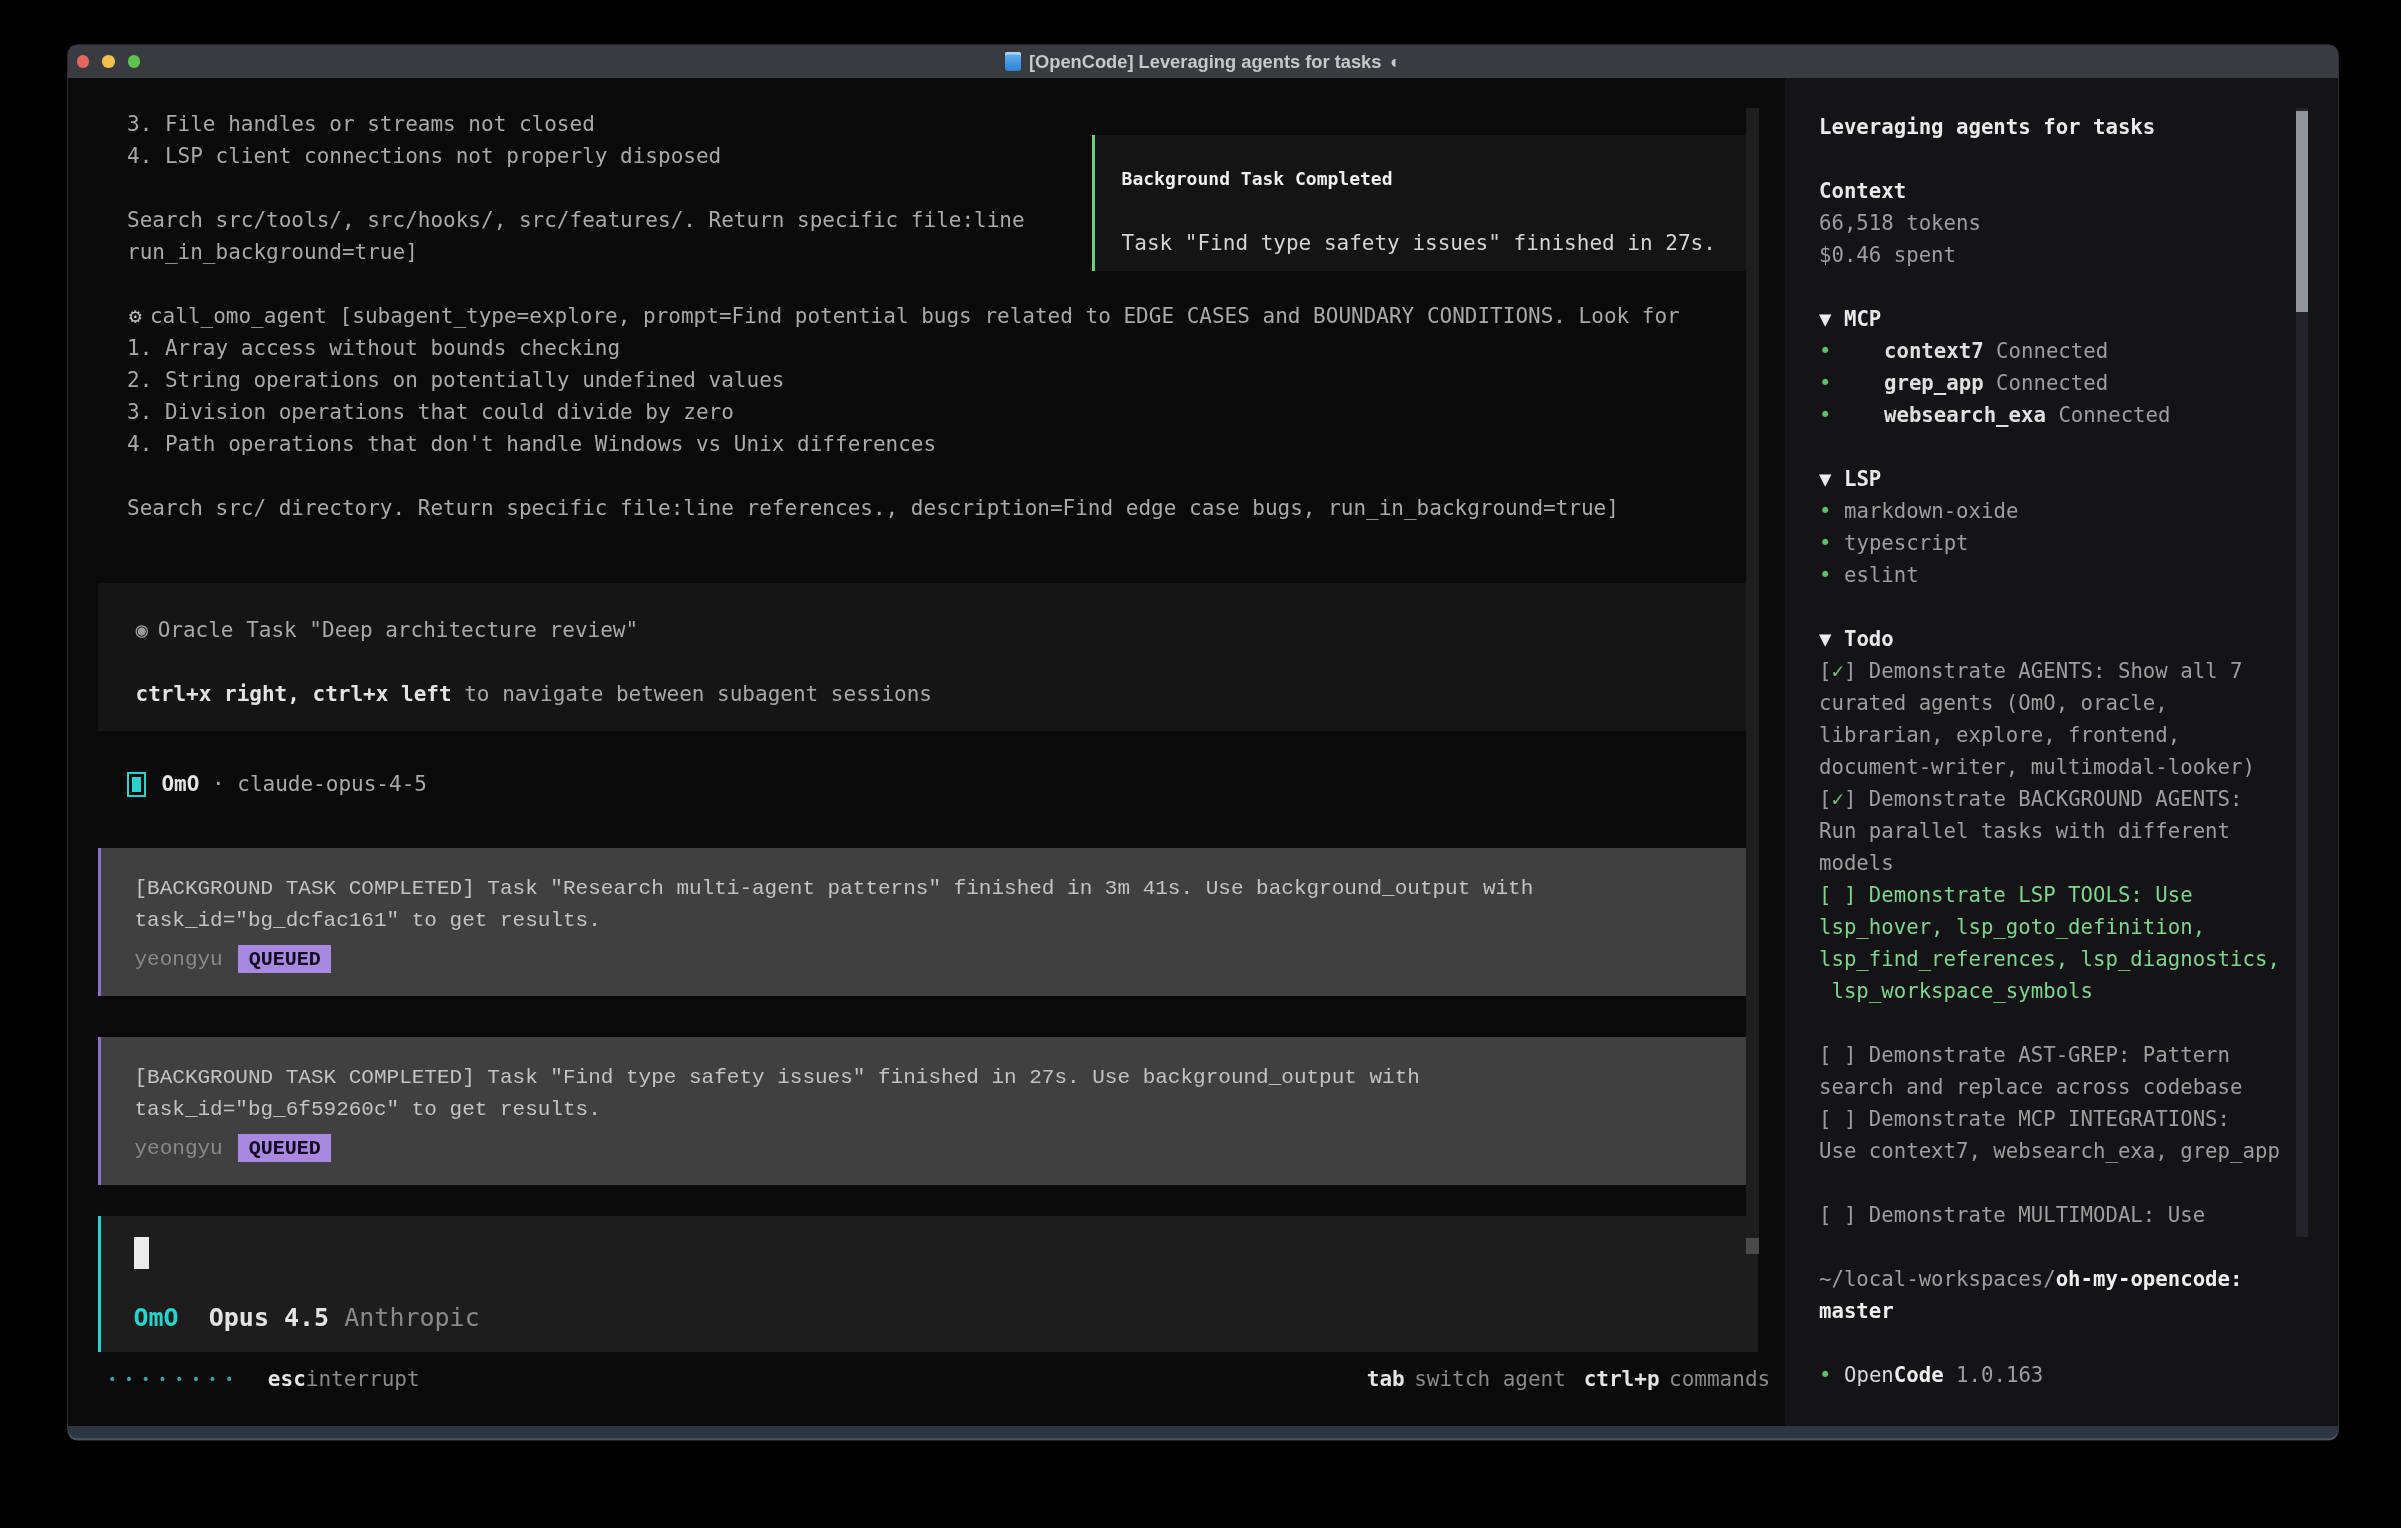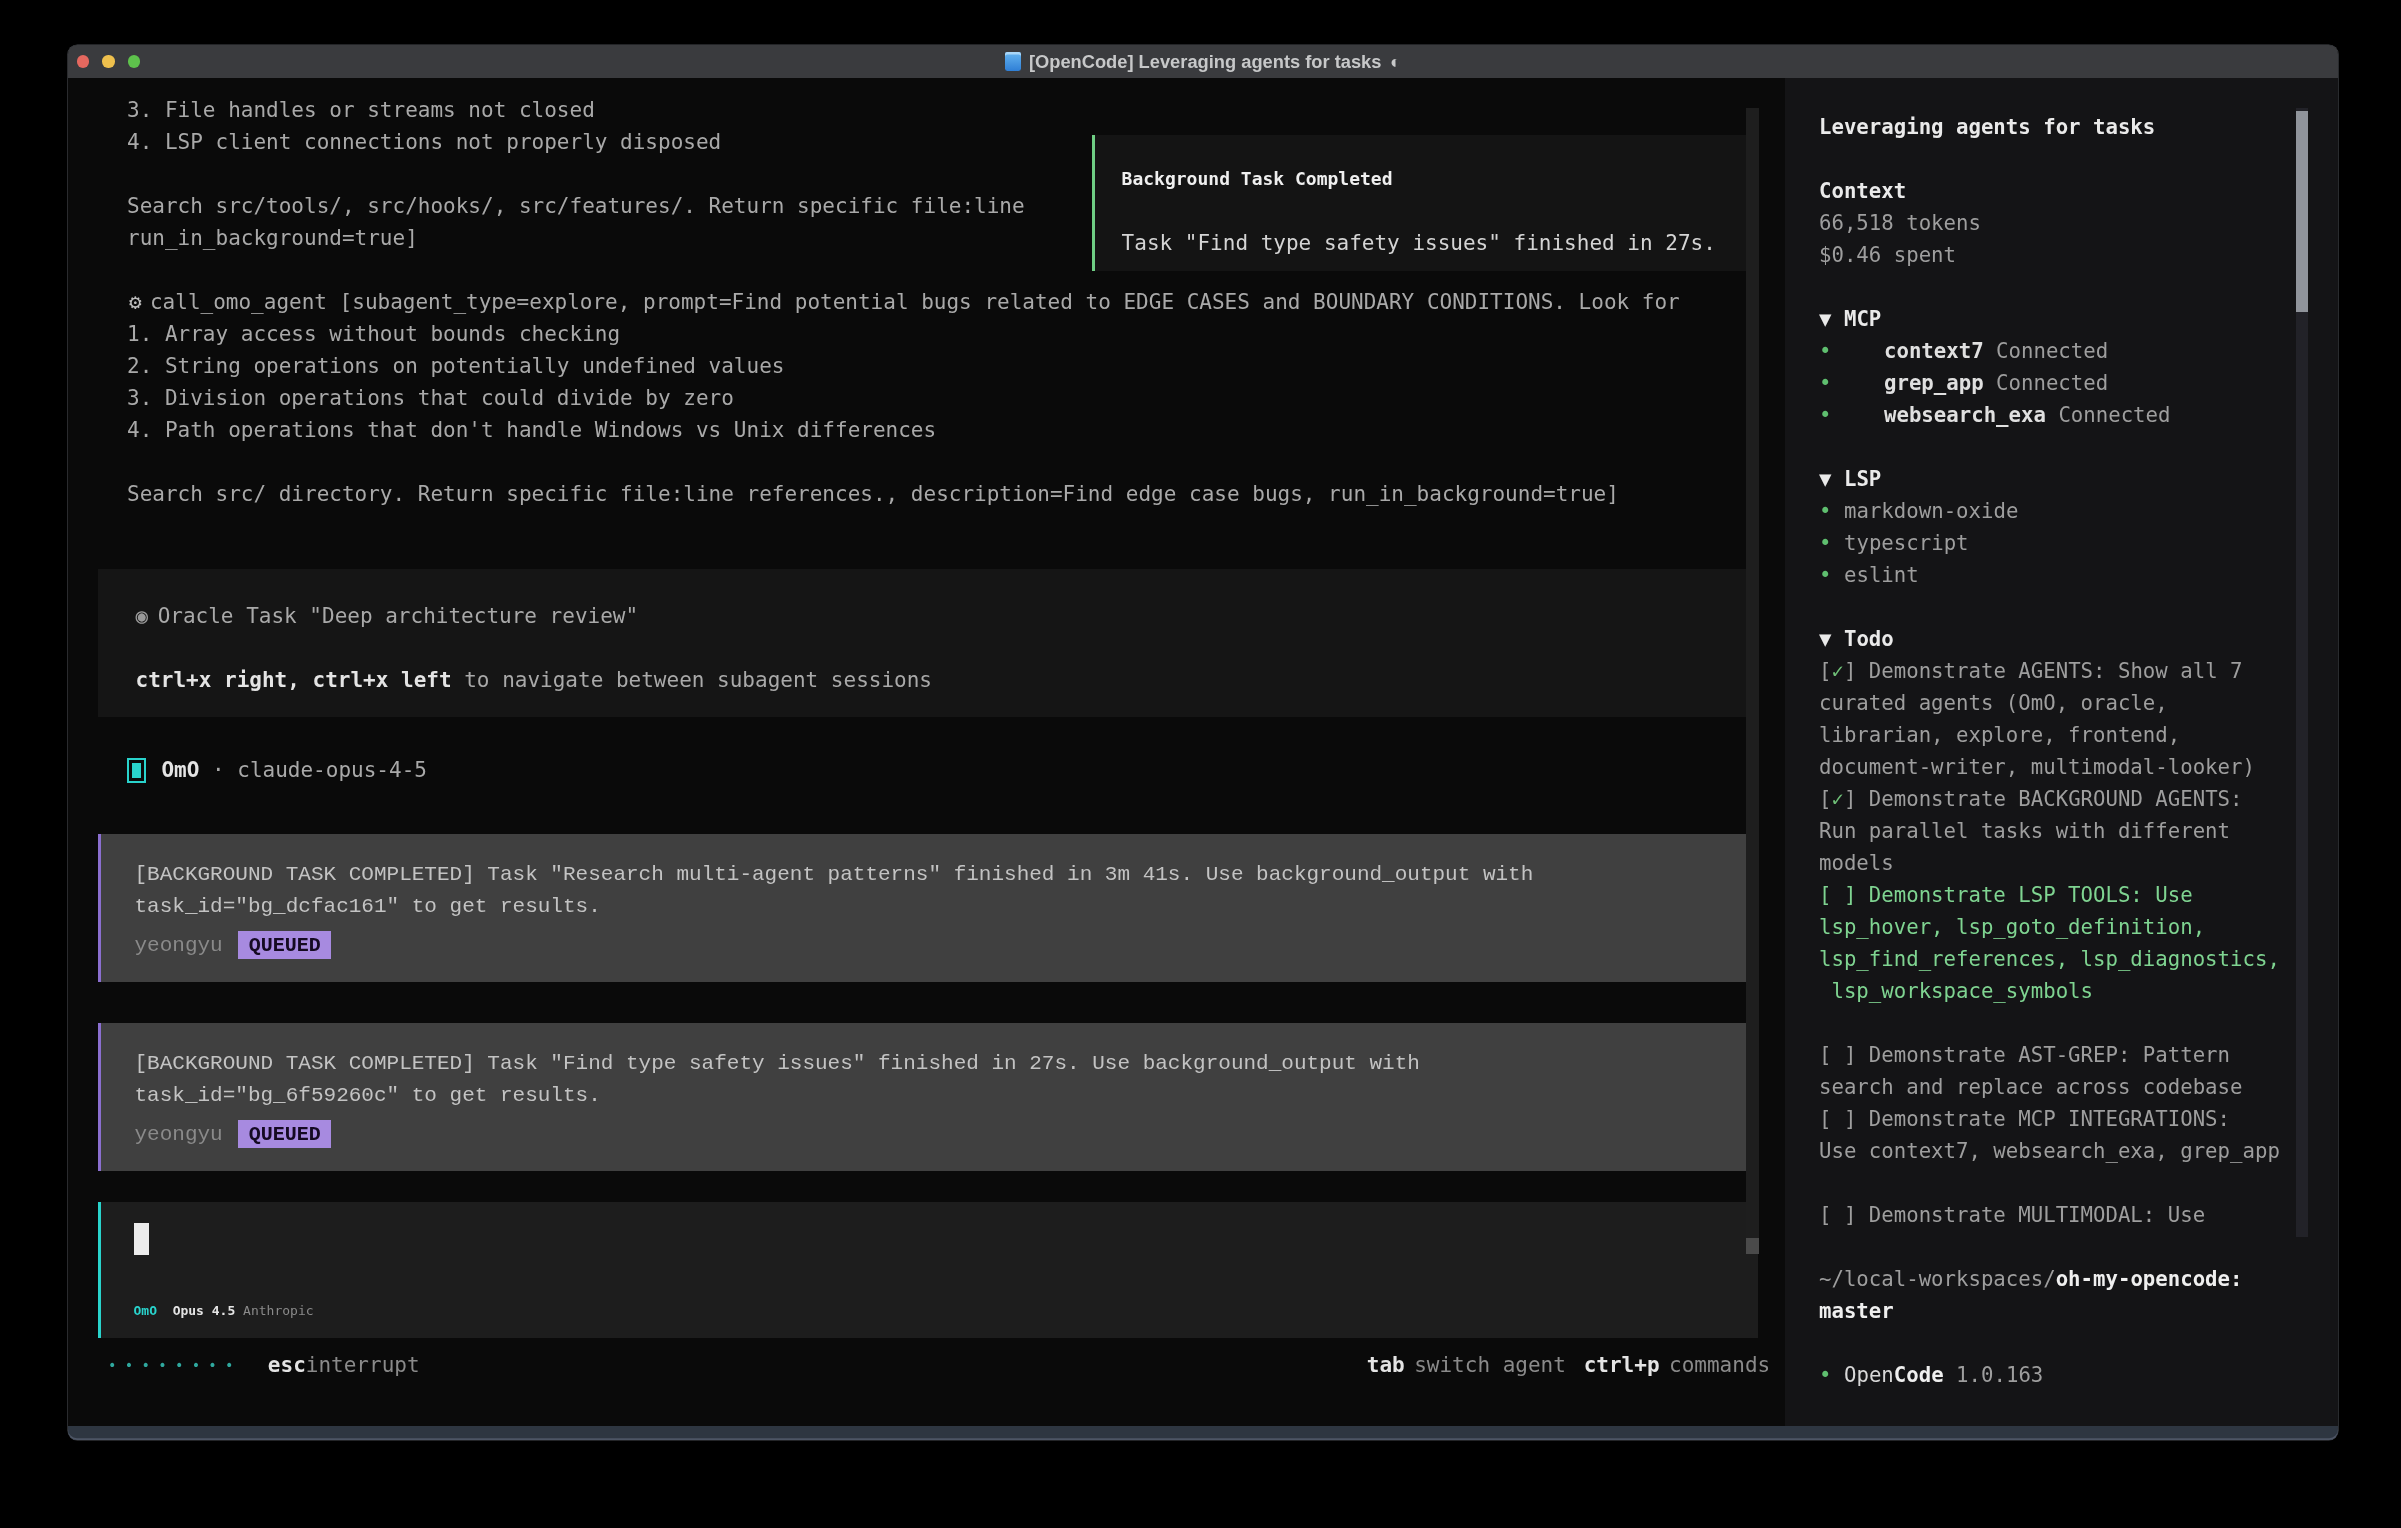--- a/index.html
+++ b/index.html
@@ -11,40 +11,40 @@
               display:flex; align-items:center; position:relative; }
   .lights { position:absolute; left:8.9px; top:0; height:33px; display:flex; align-items:center; gap:13px; padding-left:0; }
   .light { width:12.4px; height:12.4px; border-radius:50%; }
   .l-red{ background:#e5685f; } .l-yellow{ background:#eec04d; } .l-green{ background:#5ec24c; }
   .titletext { margin:0 auto; display:flex; align-items:center; gap:8.3px;
                font-family:"Liberation Sans", sans-serif; font-weight:bold; font-size:18.3px; color:#c7c8c9; }
   .doc-icon { width:15.4px; height:19px; border-radius:2.4px;
               background:linear-gradient(180deg,#66b5f0 0%,#2f7fd6 100%);
               box-shadow:inset 0 2.4px 0 #a9d6f7; }
   .content { position:absolute; top:33px; left:0; right:0; bottom:13.6px; display:flex; overflow:hidden; }
-  .main { position:relative; width:1717px; height:100%; background:#0a0a0a; padding-top:16px; }
+  .main { position:relative; width:1717px; height:100%; background:#0a0a0a; padding-top:30px; }
   .sidebar { position:relative; flex:1; height:100%; background:#141416; padding:32.5px 31px 0 34px;
              font-size:20.7px; line-height:32px; color:#9e9e9e; }
   .ln { height:32px; line-height:32px; white-space:pre; font-size:21px; color:#a9a9a9; }
   .gap { height:32px; }
   .mline { padding-left:59px; }
   .bold { color:#e4e4e4; font-weight:bold; }
   .gear { color:#bdbdbd; margin-right:8.3px; }
   .panel { background:#151515; margin:0 26.6px 0 29.5px; }
   .oracle-panel { height:148px; padding:31px 0 0 38px; margin-top:59px; }
   .task-box { height:148px; border-left:3.5px solid #8b6fd0; background:#404040; padding:25px 0 0 34px;font-family:Liberation Mono, monospace; }
   .task-box .ln { color:#c3c3c3; }
   .box1 { margin-top:48px; } .box2 { margin-top:41px; }
   .author-row { height:37px; display:flex; align-items:center; gap:15.4px; margin-top:3.5px; }
   .author { color:#8a8a8a; font-size:21px; }
   .badge { background:#a78ae0; color:#150a22; font-weight:bold; font-size:20px; padding:2.4px 10.6px; }
   .input-panel { margin:31px 26.6px 0 29.5px; height:136px; border-left:3.5px solid #29d3cc;
                  background:#1d1d1d; position:relative; padding:21px 0 0 33px; }
   .cursor { width:15.4px; height:32px; background:#ececec; }
-  .input-footer { position:absolute; left:33px; bottom:20px; font-size:13px; white-space:pre; }
+  .input-footer { position:absolute; left:33px; bottom:20px; font-size:25px; white-space:pre; }
   .teal { color:#29d3cc; } .gray { color:#8a8a8a; }
   .statusrow { margin-top:15.4px; padding:0 14.8px 0 40px; display:flex; align-items:center; font-size:21px; }
   .spinner { color:#2fa89e; font-size:14px; letter-spacing:8.3px; margin-right:26px; }
   .sb-label { color:#8a8a8a; }
   .statusright { margin-left:auto; display:flex; gap:9.5px; white-space:pre; }
   .toast { position:absolute; top:57px; left:1024px; width:662px; height:136px;
            background:#141414; border-left:3px solid #6fce84; border-right:3px solid #6fce84;
            padding:28px 0 0 26.6px; }
   .toast .t1 { font-size:18px; font-weight:bold; color:#efefef; line-height:32px; }
   .toast .t2 { font-size:21px; color:#d4d4d4; line-height:32px; margin-top:32px; white-space:pre; }

